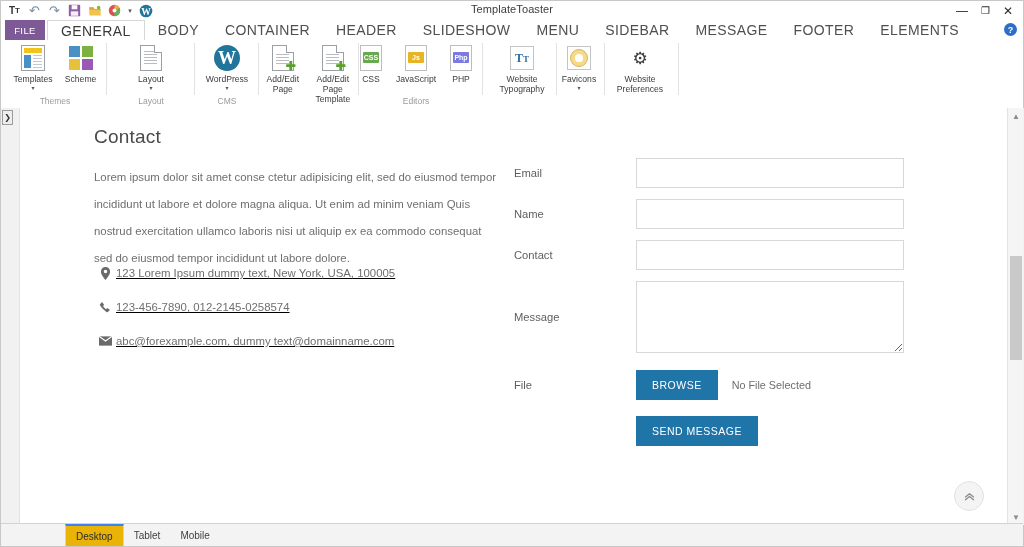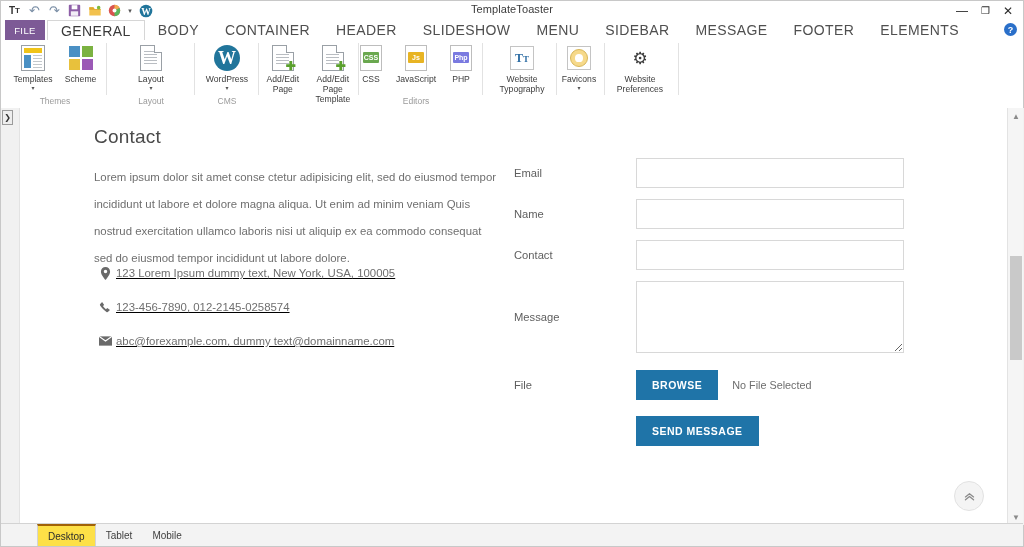--- a/index.html
+++ b/index.html
@@ -70,39 +70,39 @@
   .clist{position:absolute;left:74px;top:148px;width:420px;}
   .crow{display:flex;align-items:center;height:34px;text-decoration:underline;}
   .crow .ci{width:22px;flex:0 0 22px;display:flex;align-items:center;justify-content:center;color:#6a6a6a;font-size:12px;}
   .crow .ctx{font-size:11.4px;color:#6f6f6f;}
 
   .form{position:absolute;left:494px;top:50px;width:460px;}
   .frow{position:relative;display:flex;align-items:center;margin-bottom:11px;}
   .flabel{width:122px;flex:0 0 122px;font-size:11.2px;color:#5e5e5e;}
   .finput{width:268px;height:30px;border:1px solid #d8d8d8;background:#fff;box-sizing:border-box;}
   .ftext{width:268px;height:72px;border:1px solid #d8d8d8;background:#fff;box-sizing:border-box;}
-  .btn{background:#1f74a8;color:#fff;border:none;font-size:10.5px;font-weight:bold;letter-spacing:.5px;
+  .btn{background:#1f74a8;color:#fff;border:none;font-size:10.5px;font-weight:normal;letter-spacing:.5px;
      font-family:"Liberation Sans",sans-serif;cursor:pointer;text-align:center;}
   .btn-browse{height:30px;padding:0 16px;}
   .nofile{font-size:10.8px;color:#6e6e6e;margin-left:14px;}
   .btn-send{height:30px;padding:0 16px;margin-left:122px;}
   .totop{position:absolute;right:24px;bottom:14px;width:30px;height:30px;border-radius:50%;background:#f4f4f4;border:1px solid #e2e2e2;
      display:flex;align-items:center;justify-content:center;color:#8b8b8b;font-size:13px;box-sizing:border-box;}
 
   
   .vscroll{position:absolute;right:0;top:107px;width:16px;height:417px;background:#f5f5f5;border-left:1px solid #e3e3e3;box-sizing:border-box;}
   .vs-arrow{position:absolute;left:0;width:16px;height:16px;display:flex;align-items:center;justify-content:center;color:#8a8a8a;font-size:8px;}
   .vs-up{top:0;} .vs-dn{bottom:0;}
   .vs-thumb{position:absolute;left:2px;width:12px;top:148px;height:104px;background:#c9c9c9;}
 
   
   .statusbar{position:absolute;left:0;bottom:0;width:100%;height:22px;background:#f3f3f3;border-top:1px solid #d3d3d3;}
   .devtabs{position:absolute;left:36px;top:0;display:flex;height:22px;align-items:stretch;}
   .devtab{font-size:10px;color:#3f3f3f;display:flex;align-items:center;padding:0 10px;box-sizing:border-box;}
-  .devtab.active{background:#fde047;border:1px solid #d3d3d3;border-top:2px solid #a16207;border-bottom:none;color:#2d2d2d;}
+  .devtab.active{background:#eab308;border:1px solid #d3d3d3;border-top:2px solid #3b82f6;border-bottom:none;color:#2d2d2d;margin-left:28px;}
   .help{position:absolute;right:6px;top:22px;width:13px;height:13px;border-radius:50%;background:#2a6fc9;color:#fff;
      font-size:9px;display:flex;align-items:center;justify-content:center;font-weight:bold;}
 </style>
 </head>
 <body>
 
 <div id="app">
 
   <div class="titlebar">
     <div class="qat">

